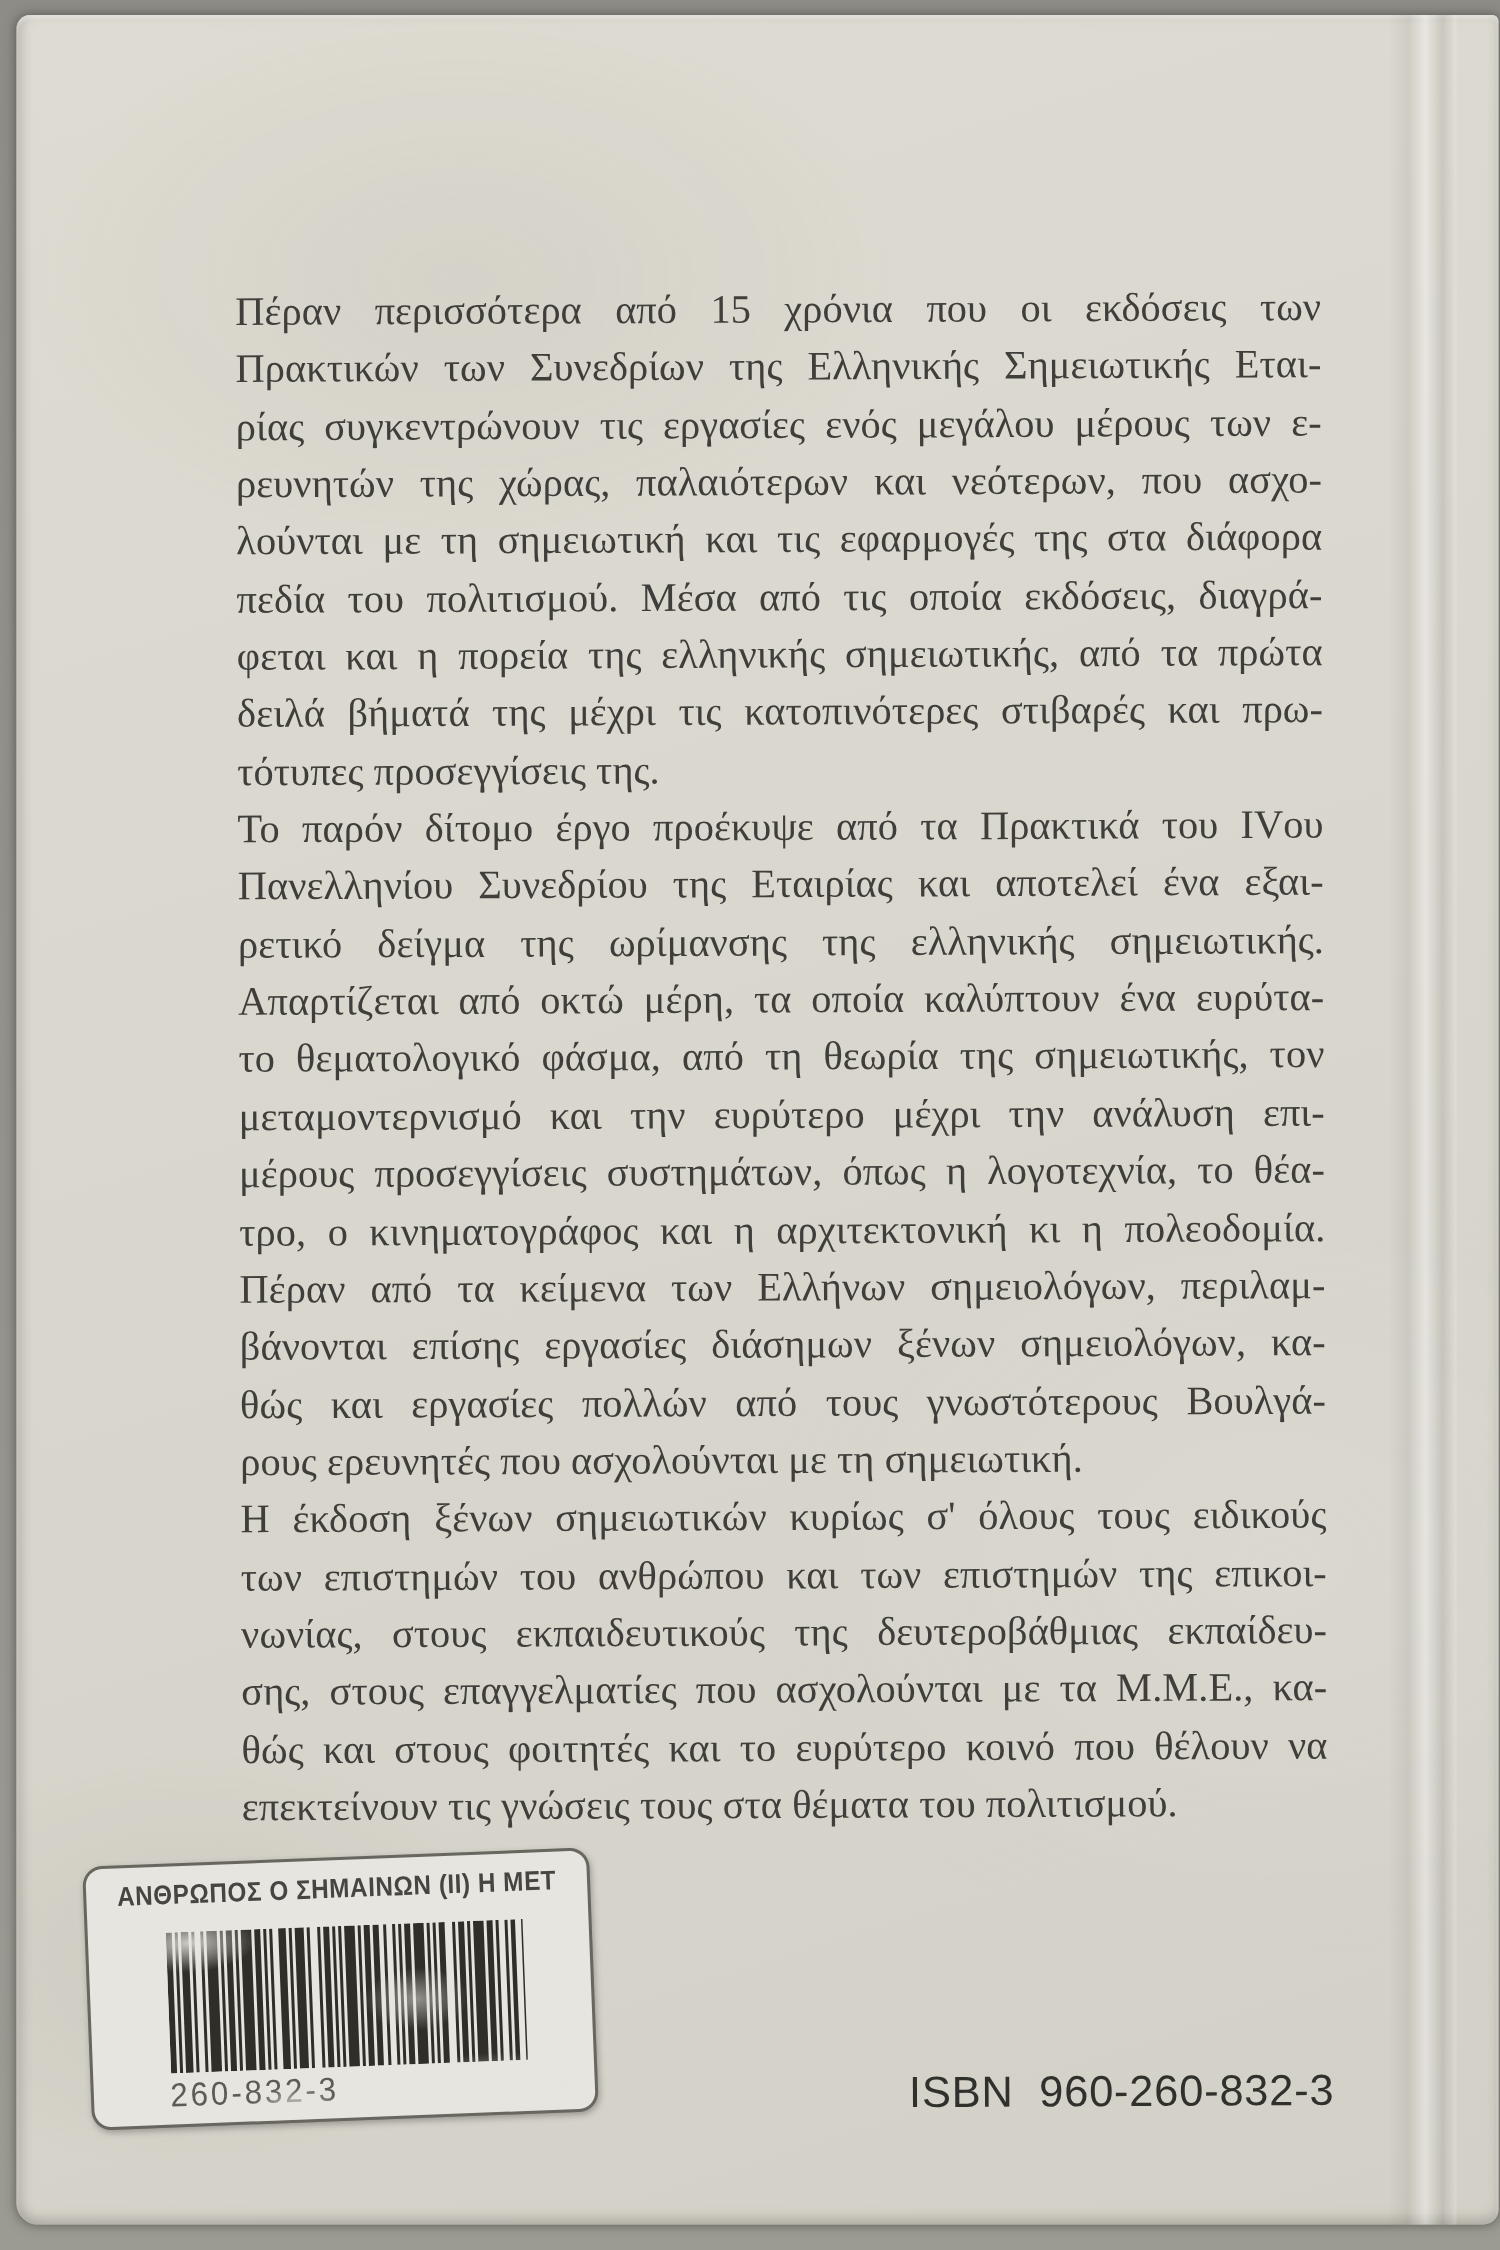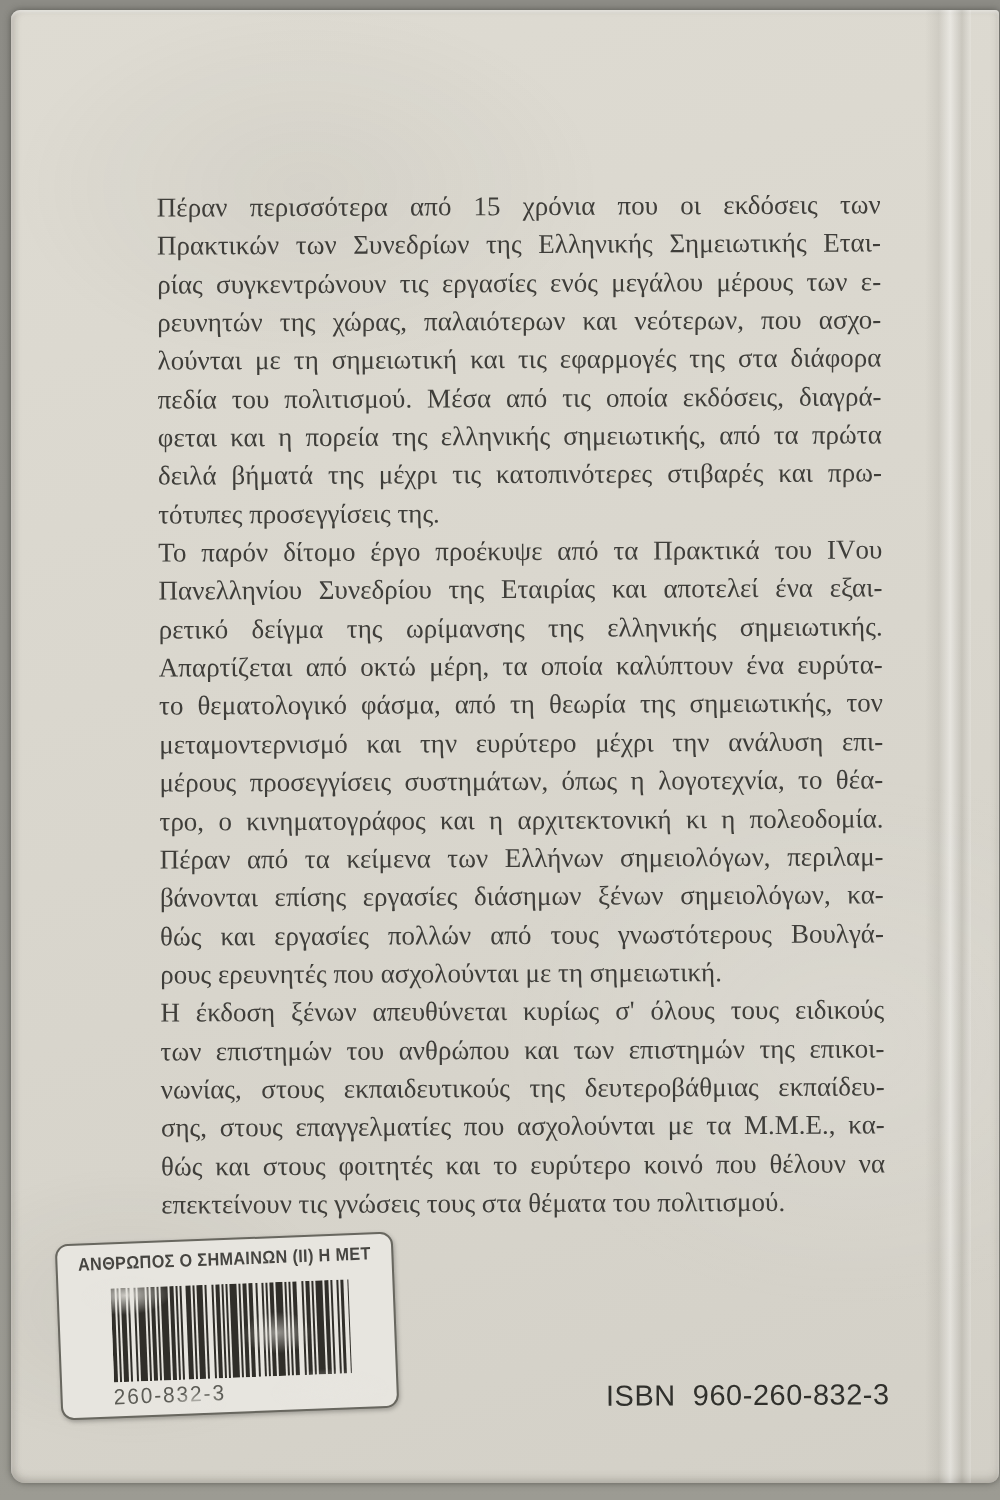--- a/index.html
+++ b/index.html
@@ -282,21 +282,21 @@
           <span>από</span>
           <span>τους</span>
           <span>γνωστότερους</span>
           <span>Βουλγά-</span>
         </div>
         <div class="line last">ρους ερευνητές που ασχολούνται με τη σημειωτική.</div>
         <div class="line">
           <span>Η</span>
           <span>έκδοση</span>
           <span>ξένων</span>
-          <span>απευθύνεται</span>
+          <span>σημειωτικών</span>
           <span>κυρίως</span>
           <span>σ'</span>
           <span>όλους</span>
           <span>τους</span>
           <span>ειδικούς</span>
         </div>
         <div class="line">
           <span>των</span>
           <span>επιστημών</span>
           <span>του</span>

